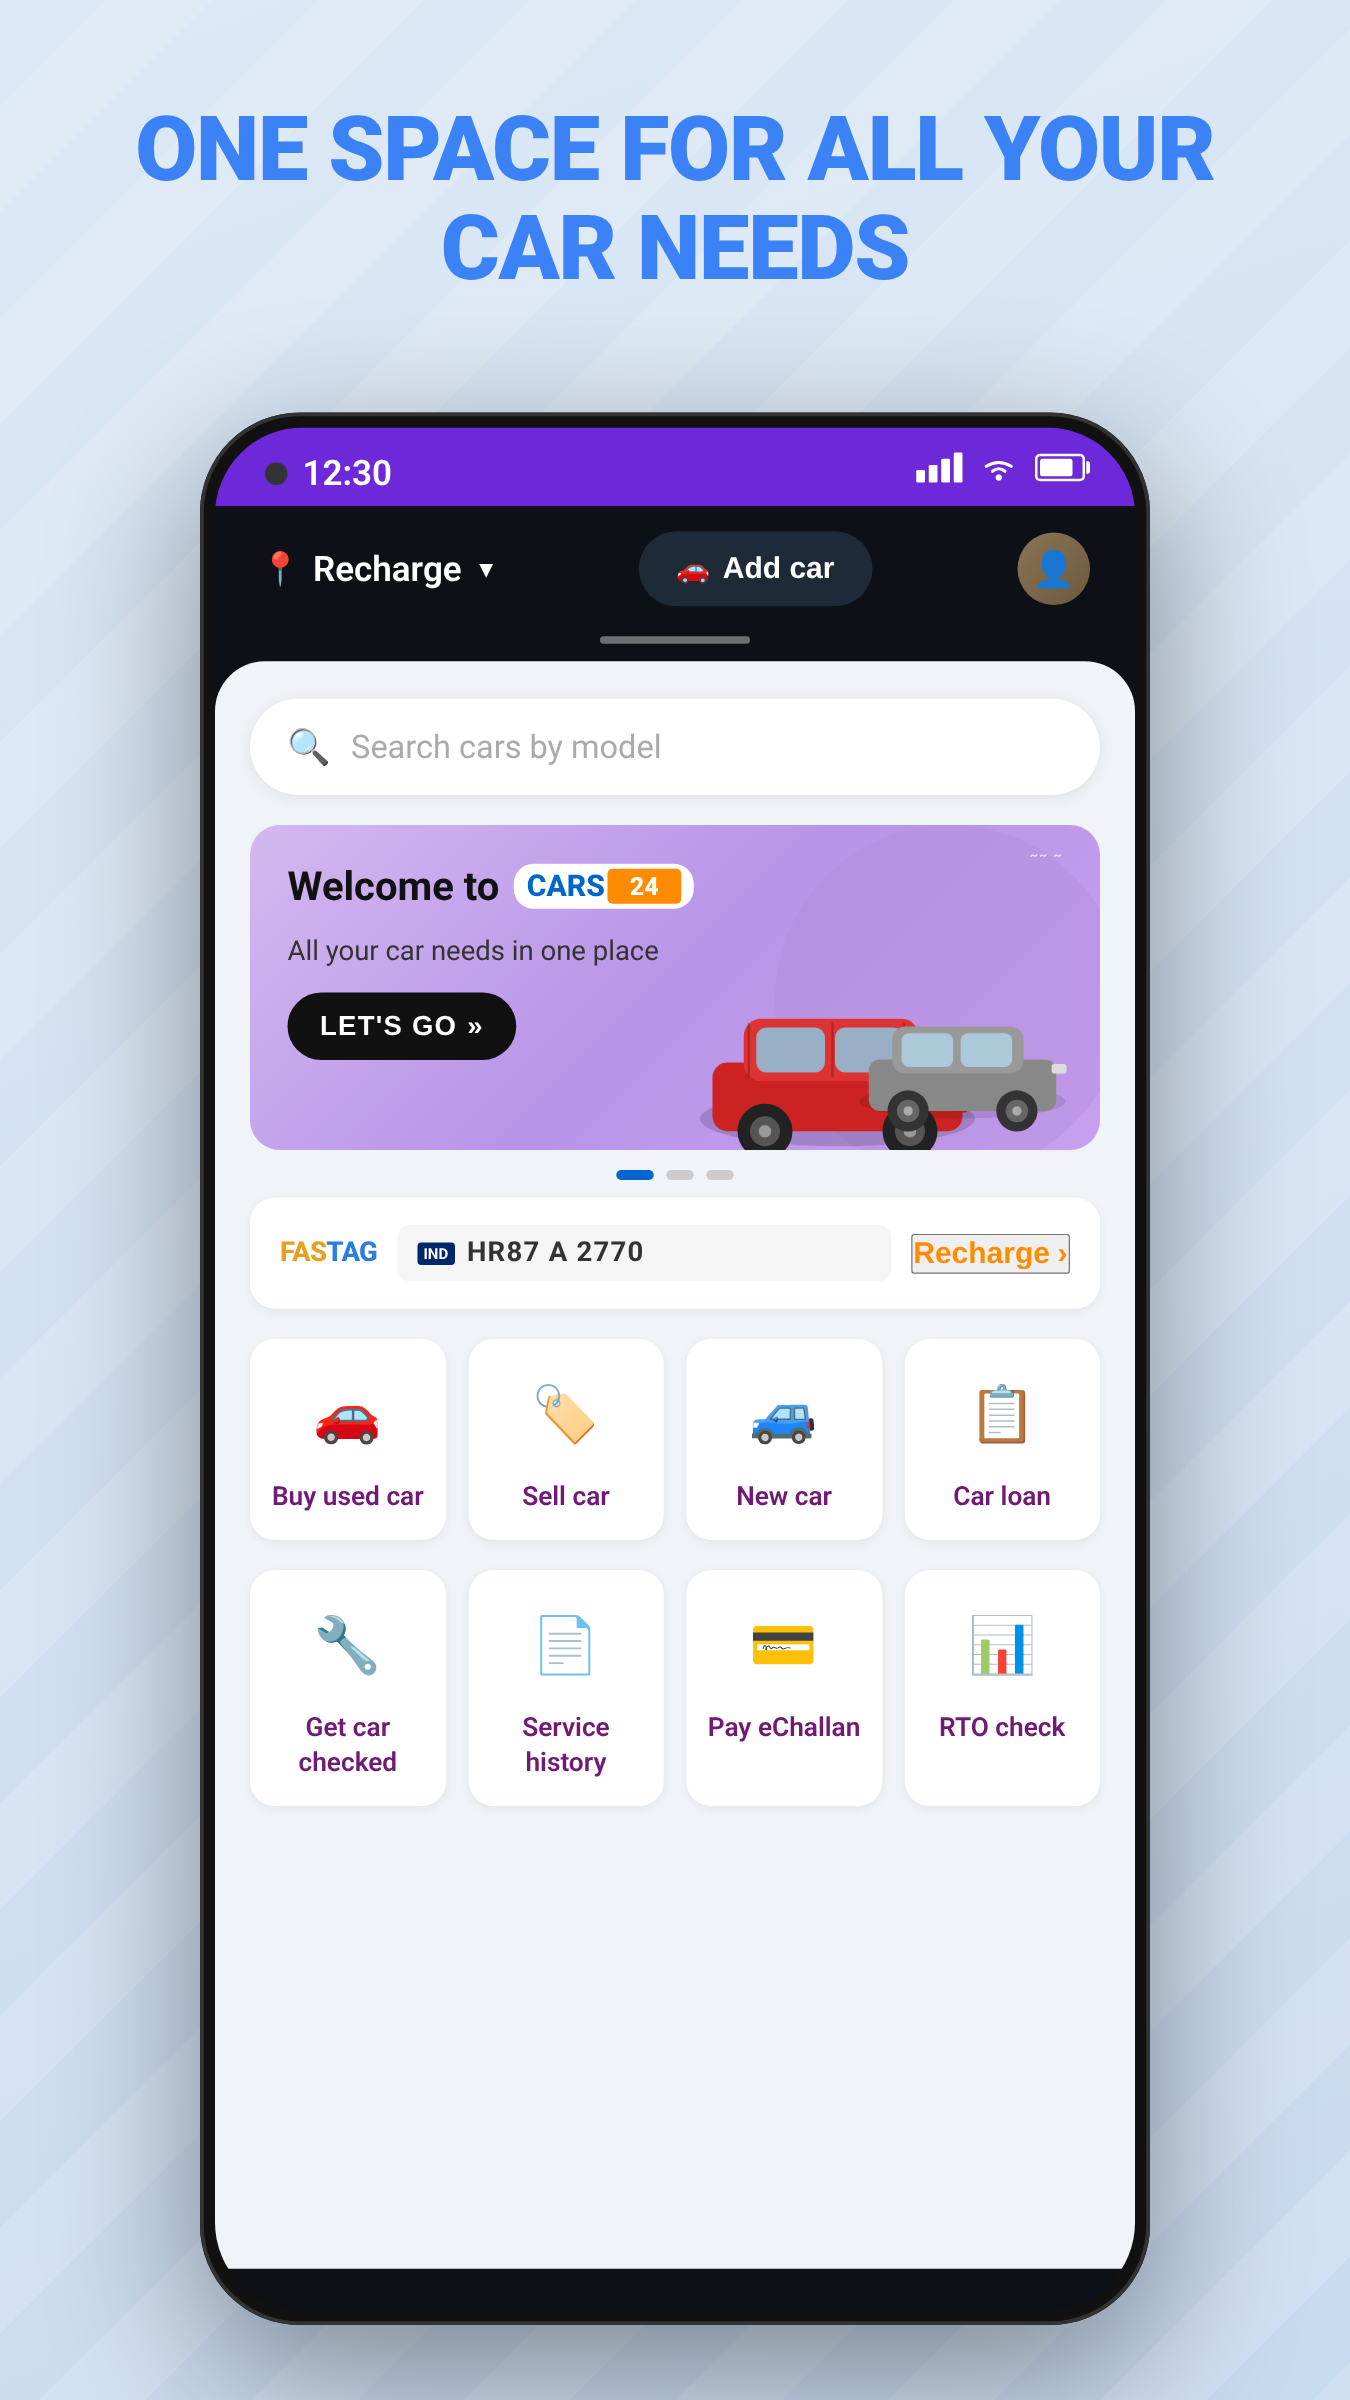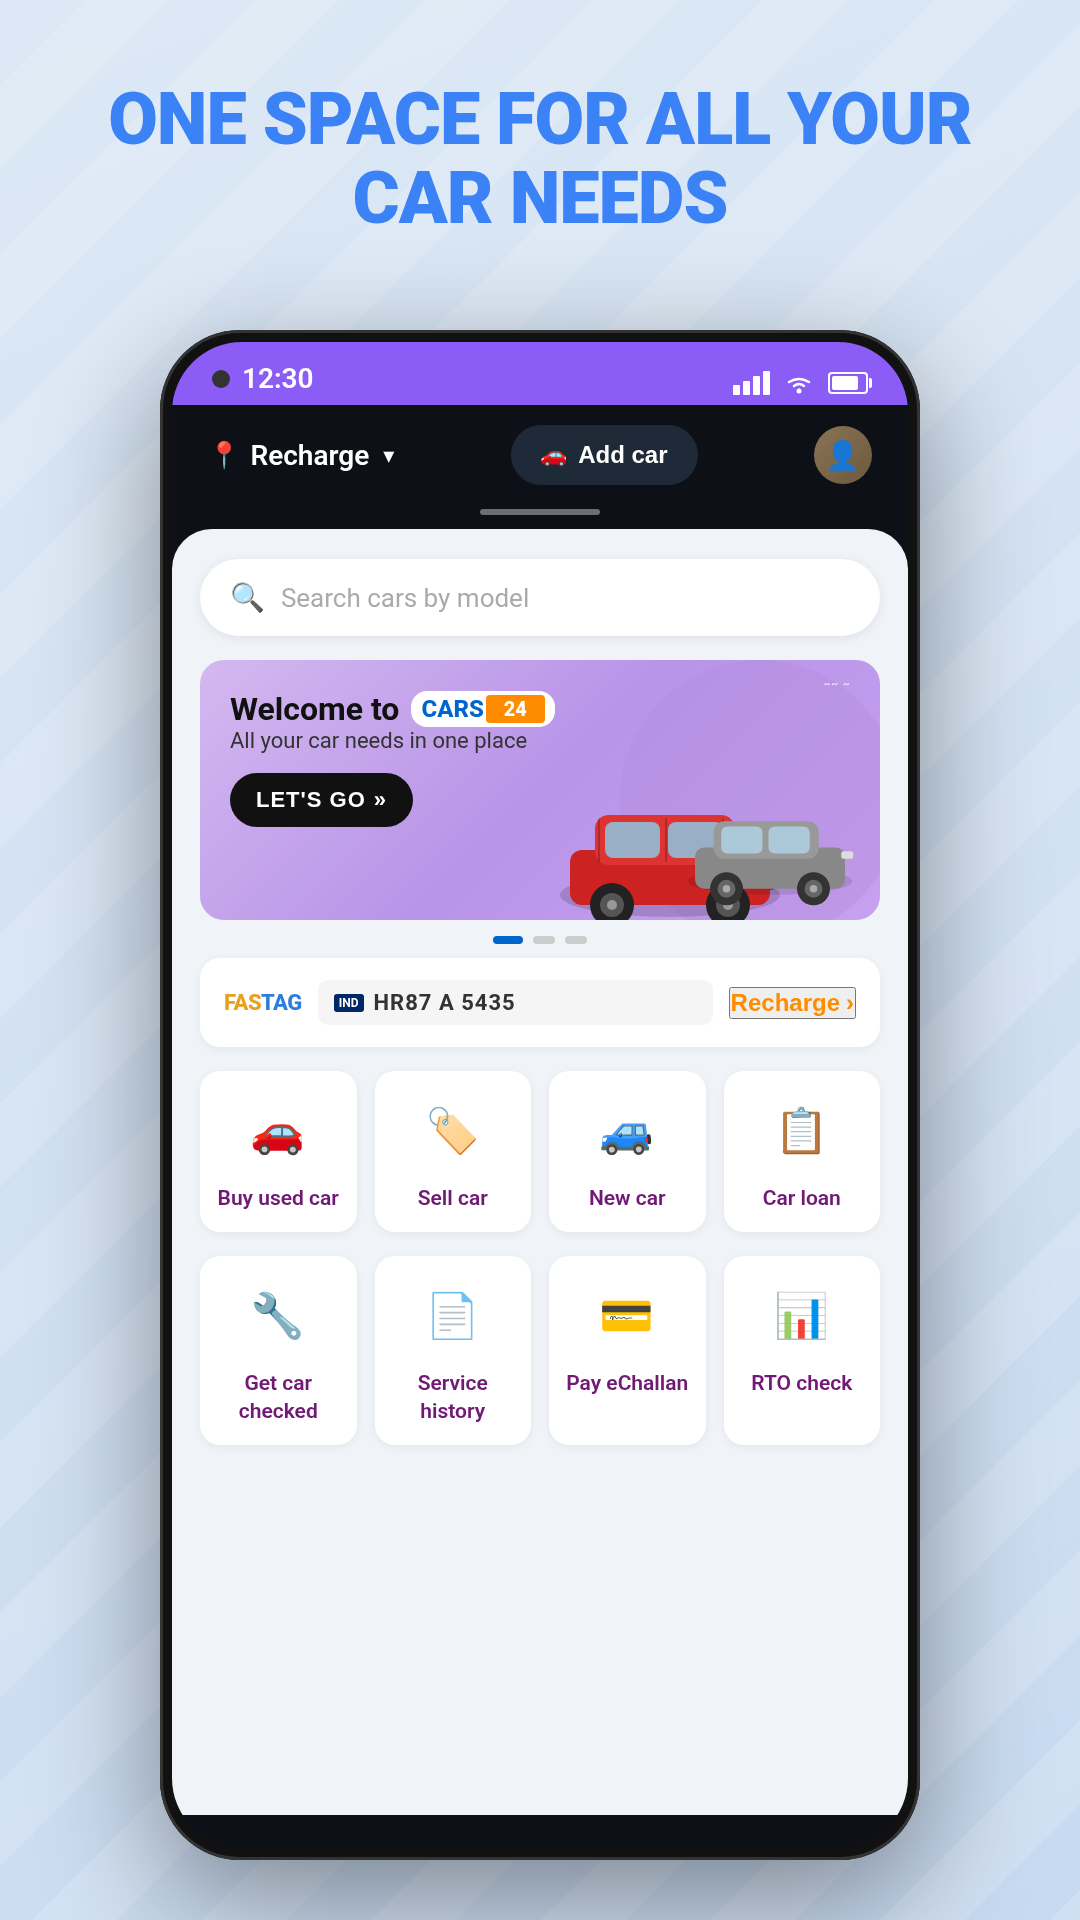--- a/index.html
+++ b/index.html
@@ -62,23 +62,23 @@
       bottom: 12px;
       background: #0d1117;
       border-radius: 70px;
       overflow: hidden;
     }
 
     
     .status-bar {
       display: flex;
       justify-content: space-between;
-      align-items: flex-end;
+      align-items: flex-start;
       padding: 20px 40px 10px;
-      background: #8b5cf6;
+      background: #6d28d9;
     }
 
     .status-time {
       color: white;
       font-size: 28px;
       font-weight: 600;
       display: flex;
       align-items: center;
       gap: 12px;
     }
@@ -261,21 +261,21 @@
       width: 280px;
       height: 280px;
       background: rgba(180,140,220,0.4);
       border-radius: 50%;
     }
 
     .banner-title {
       display: flex;
       align-items: center;
       gap: 12px;
-      margin-bottom: 0;
+      margin-bottom: 21px;
       flex-wrap: wrap;
       text-align: center;
     }
 
     .welcome-text {
       font-size: 32px;
       font-weight: 700;
       color: #111;
     }
 
@@ -605,21 +605,21 @@
       </div>
 
       <div class="fastag-bar">
         <div class="fastag-logo">
           <span class="fastag-text">
             <span class="fastag-fast">FAS</span><span class="fastag-tag">TAG</span>
           </span>
         </div>
         <div class="fastag-plate">
           <span class="ind-flag">IND</span>
-          <span class="plate-number">HR87 A 5435</span>
+          <span class="plate-number">HR87 A 2770</span>
         </div>
         <button class="recharge-btn">
           <span>Recharge</span>
           <span>›</span>
         </button>
       </div>
 
       <div class="services-grid" id="services-row1">
           <div class="service-item">
     <div class="service-icon">🚗</div>

